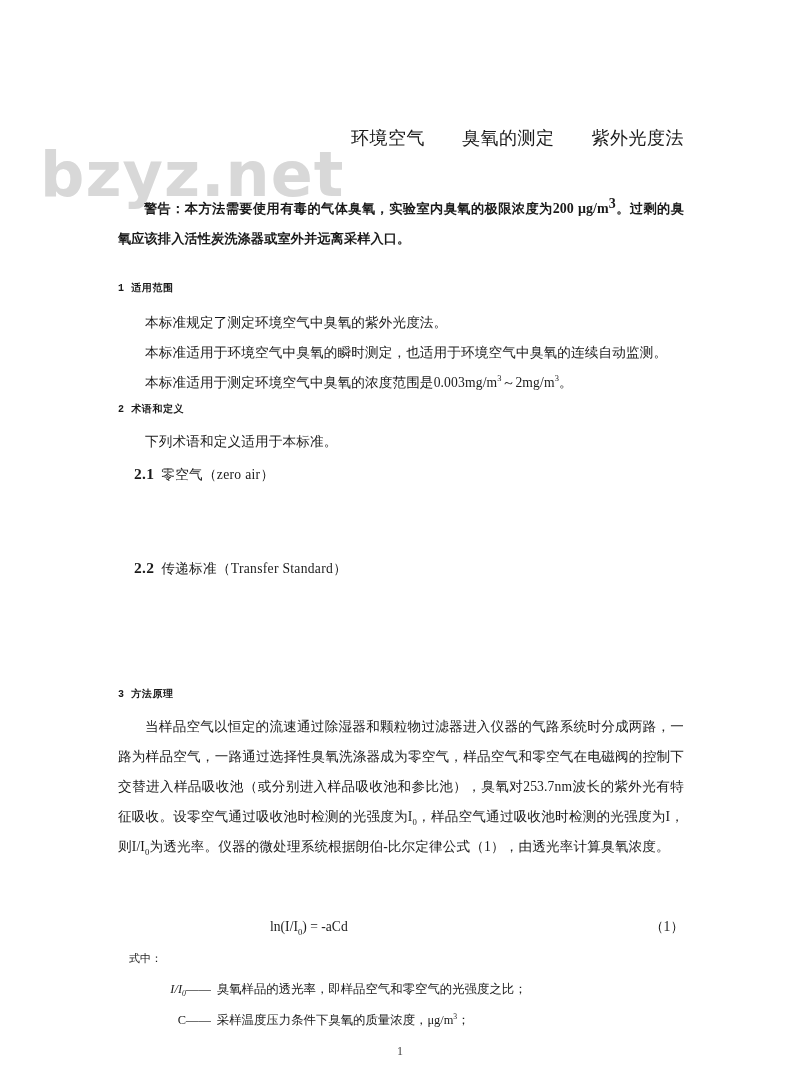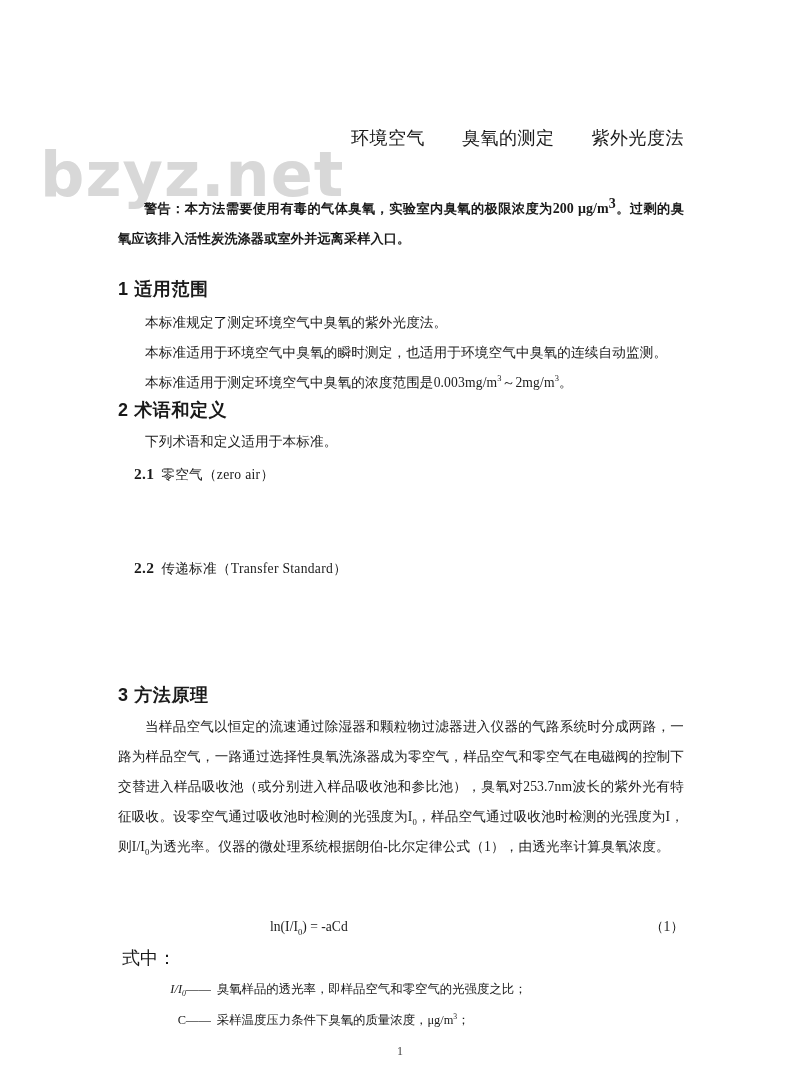--- a/index.html
+++ b/index.html
@@ -76,24 +76,24 @@
     text-indent: 26px;
     letter-spacing: 0.1px;
   }
   .warning .num { font-size: 14px; font-weight: bold; }
 
   
   .h1 {
     position: absolute;
     left: 0;
     width: 566px;
-    font-size: 18px;
+    font-size: 10px;
     font-weight: bold;
     line-height: 22px;
-    font-family: Liberation Sans, sans-serif;
+    font-family: Liberation Mono, monospace;
     letter-spacing: 0.6px;
   }
   .h2 {
     position: absolute;
     left: 16px;
     width: 566px;
     font-size: 14px;
     line-height: 20px;
     letter-spacing: 0.3px;
   }
@@ -145,23 +145,23 @@
   .formula-num {
     position: absolute;
     right: 0;
     top: 0;
     white-space: nowrap;
   }
 
   
   .where-label {
     position: absolute;
-    left: 4px;
-    width: 566px;
-    font-size: 18px;
+    left: 11px;
+    width: 566px;
+    font-size: 11px;
     line-height: 28px;
   }
   .deflist {
     position: absolute;
     left: 0;
     width: 566px;
     font-size: 12.4px;
     line-height: 31px;
   }
   .defline {

